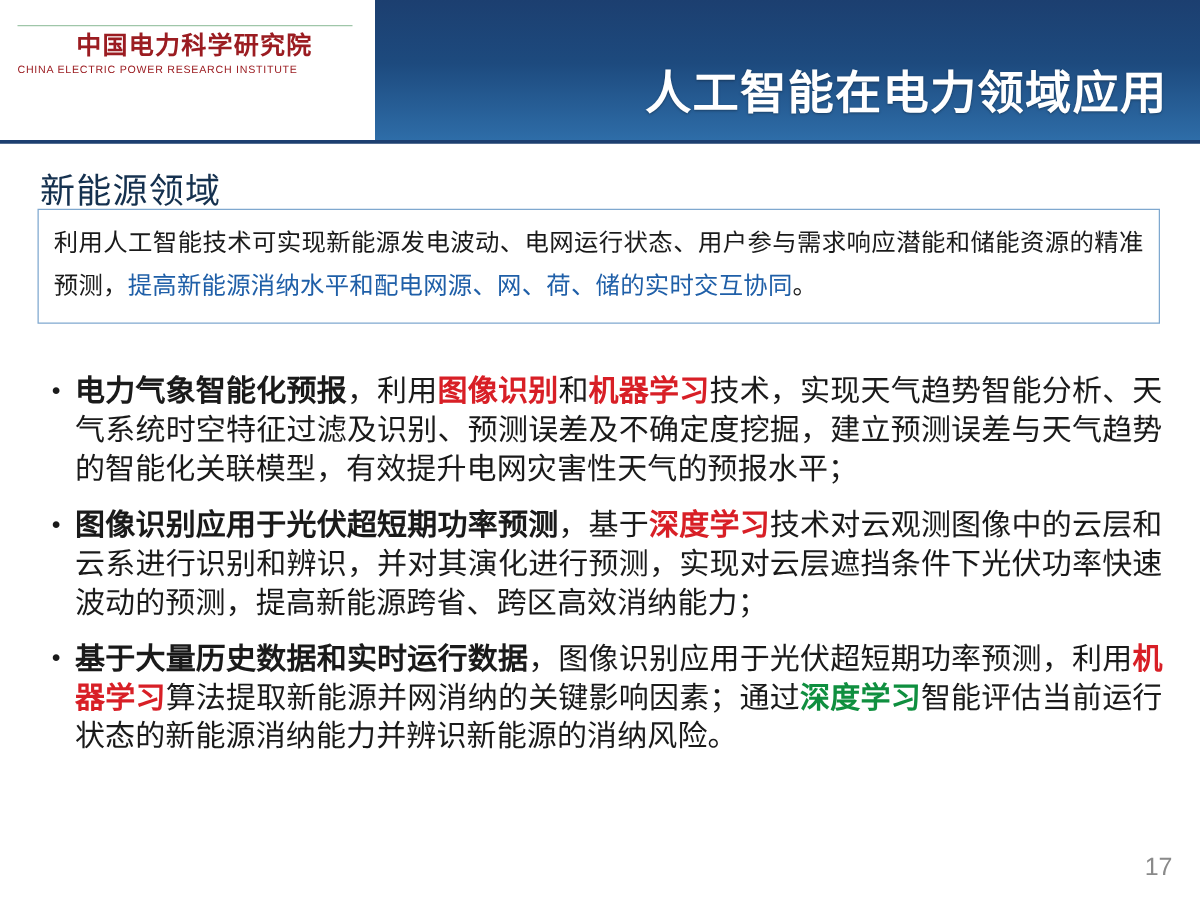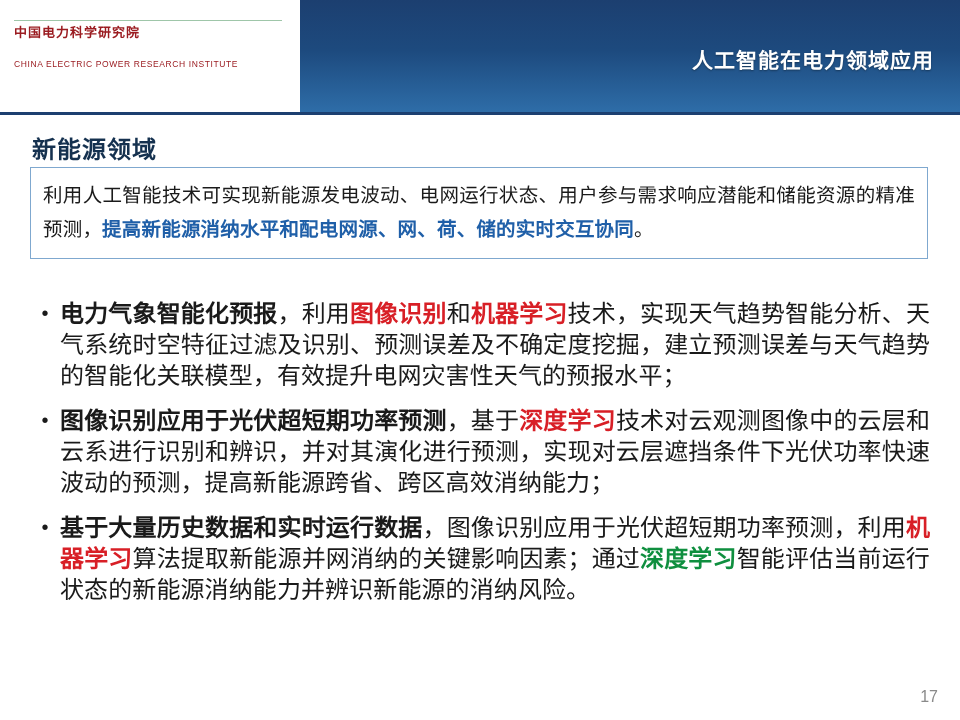--- a/index.html
+++ b/index.html
@@ -25,21 +25,21 @@
   .header-band {
     position: absolute;
     left: 300px; top: 0;
     width: 660px; height: 112px;
     background: linear-gradient(180deg, #1c3f70 0%, #1d4a7e 45%, #2e6da8 100%);
   }
   .header-title {
     position: absolute;
     right: 26px; top: 44px;
     color: #ffffff;
-    font-size: 21px;
+    font-size: 37px;
     font-weight: bold;
     letter-spacing: 1px;
     white-space: nowrap;
     text-shadow: 0 1px 2px rgba(0,0,0,.35);
   }
   .header-rule {
     position: absolute;
     left: 0; top: 112px;
     width: 960px; height: 3px;
     background: #1c3f70;
@@ -103,40 +103,41 @@
     color: #1b6b3a;
     letter-spacing: 1.5px;
     line-height: 1.1;
   }
   .logo-sep {
     width: 268px; height: 1px;
     background: #9fc6a9;
     margin: 6px 0 4px 0;
   }
   .logo-inst-cn {
-    font-size: 13px;
+    font-size: 20px;
     color: #9b1c21;
     font-weight: bold;
     letter-spacing: 1px;
     line-height: 1.2;
+    margin-left: 47px;
   }
   .logo-inst-en {
     font-size: 8.5px;
     color: #9b1c21;
     letter-spacing: .6px;
     line-height: 1.3;
-    margin-top: 18px;
+    margin-top: 1px;
   }
 
   
   .section-title {
     position: absolute;
     left: 32px; top: 130px;
-    font-size: 24px;
-    font-weight: bold;
+    font-size: 28px;
+    font-weight: normal;
     color: #15314f;
     letter-spacing: 1px;
   }
 
   .callout {
     position: absolute;
     left: 30px; top: 167px;
     width: 898px;
     border: 1px solid #7fa8cf;
     background: #ffffff;
@@ -144,21 +145,21 @@
   }
   .callout p {
     font-size: 19.5px;
     line-height: 34px;
     color: #1a1a1a;
     text-align: justify;
     letter-spacing: .2px;
   }
   .hl-blue {
     color: #1f5fa8;
-    font-weight: bold;
+    font-weight: normal;
     margin-top: 37px;
   }
 
   .bullets {
     position: absolute;
     left: 30px; top: 298px;
     width: 900px;
   }
   .bullet {
     display: flex;
@@ -185,21 +186,21 @@
     font-weight: bold;
   }
   .hl-green {
     color: #0f8f3f;
     font-weight: bold;
   }
 
   .page-num {
     position: absolute;
     right: 22px; bottom: 14px;
-    font-size: 16px;
+    font-size: 20px;
     color: #8a8a8a;
   }
 </style>
 </head>
 <body>
 
 <div class="slide">
 
   <div class="header">
     <div class="header-band"></div>

